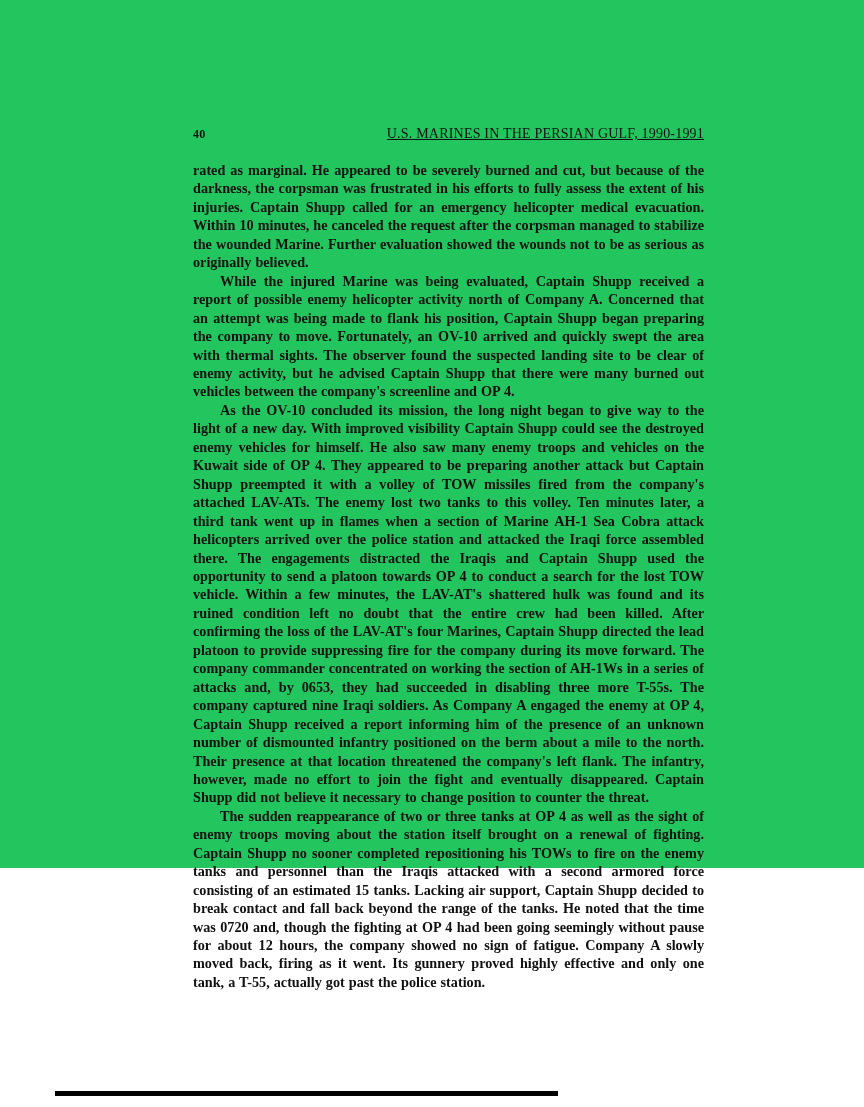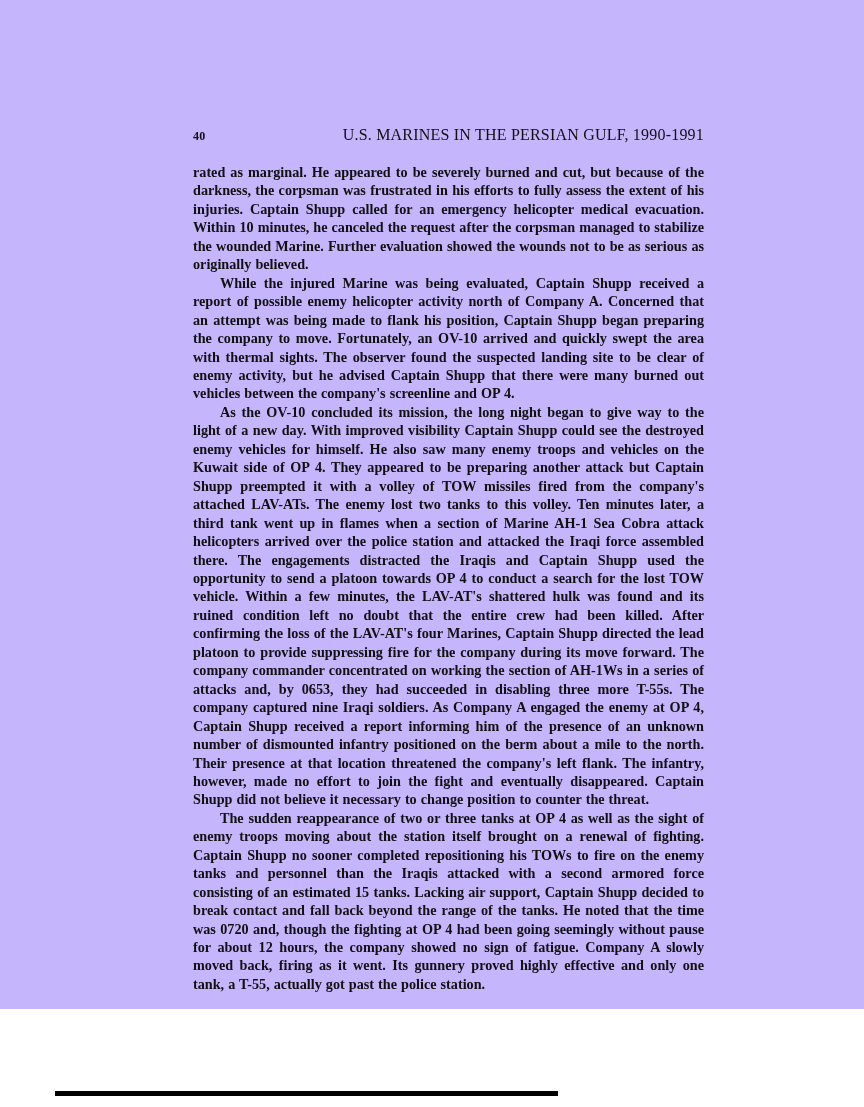--- a/index.html
+++ b/index.html
@@ -13,43 +13,44 @@
     position: relative;
     font-family: "Liberation Serif", serif;
     color: #111111;
     overflow: hidden;
   }
   .page {
     position: absolute;
     left: 0;
     top: 0;
     width: 864px;
-    height: 1009px;
-    background: #c4b5fd;
+    height: 868px;
+    background: #22c55e;
   }
   .text-block {
     position: absolute;
     left: 193px;
     top: 126px;
     width: 511px;
   }
   .page-header {
     display: flex;
     justify-content: space-between;
     align-items: baseline;
     margin-bottom: 19px;
   }
   .page-number {
     font-size: 12px;
     font-weight: bold;
     letter-spacing: 0.3px;
   }
   .running-title {
-    font-size: 16px;
+    font-size: 14px;
     letter-spacing: 0.2px;
+    text-decoration: underline;
   }
   .body-text p {
     margin: 0;
     text-align: justify;
     font-size: 14.2px;
     line-height: 18.45px;
     word-spacing: 0.5px;
     font-weight: bold;
   }
   .body-text p.indent {

